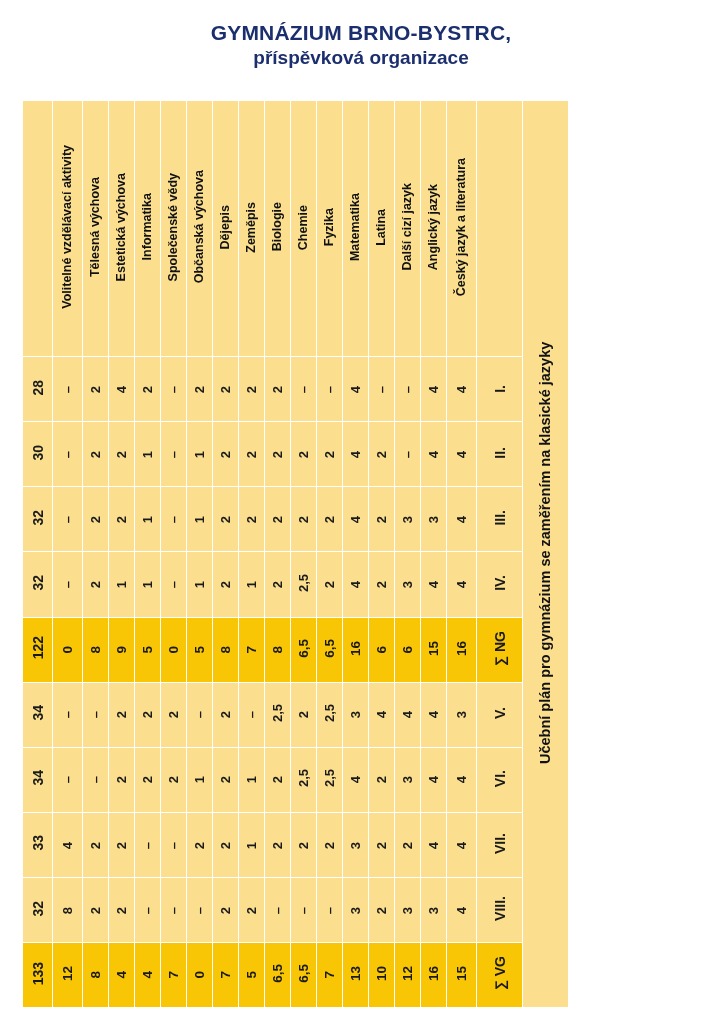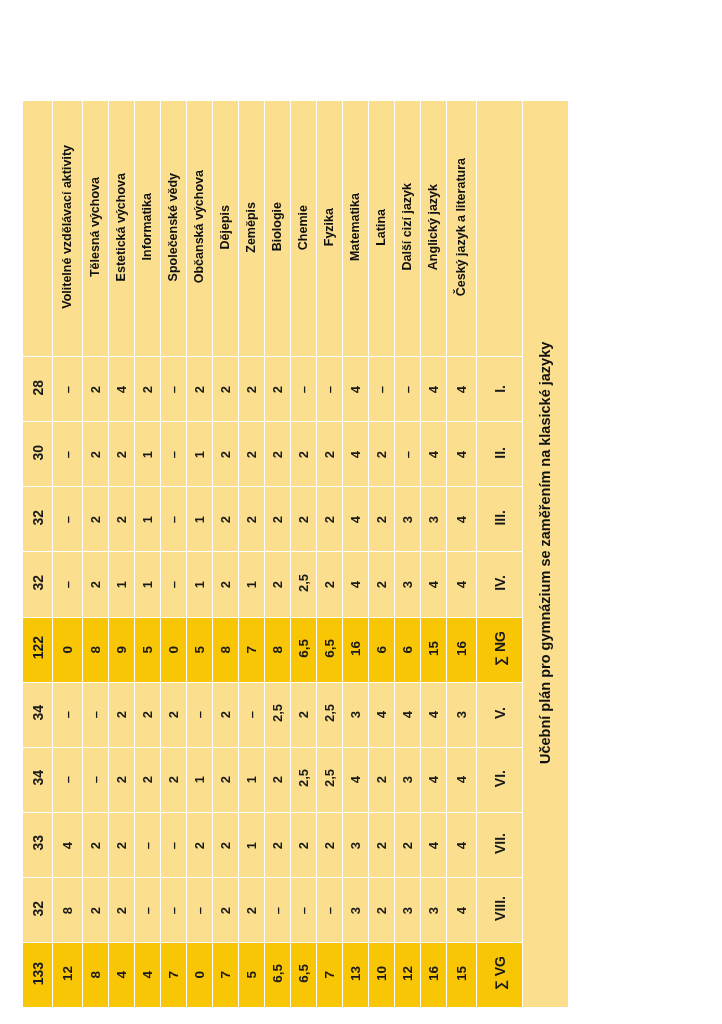--- a/index.html
+++ b/index.html
@@ -130,20 +130,22 @@
   .frame {
     border: 1px solid #ffffff;
   }
 </style>
 </head>
 <body>
 
 <div id="page">
 
   <div class="title-block">
+    <div class="title-line1">GYMNÁZIUM BRNO-BYSTRC,</div>
+    <div class="title-line2">příspěvková organizace</div>
   </div>
 
   <div class="table-area">
     <table class="plan frame" id="plan-table">
       <tbody id="plan-body">
           <tr>
             <td class="subject-cell"></td>
             <td class="subject-cell subject-wide"><span class="vtext">Volitelné vzdělávací aktivity</span></td>
             <td class="subject-cell"><span class="vtext">Tělesná výchova</span></td>
             <td class="subject-cell"><span class="vtext">Estetická výchova</span></td>

